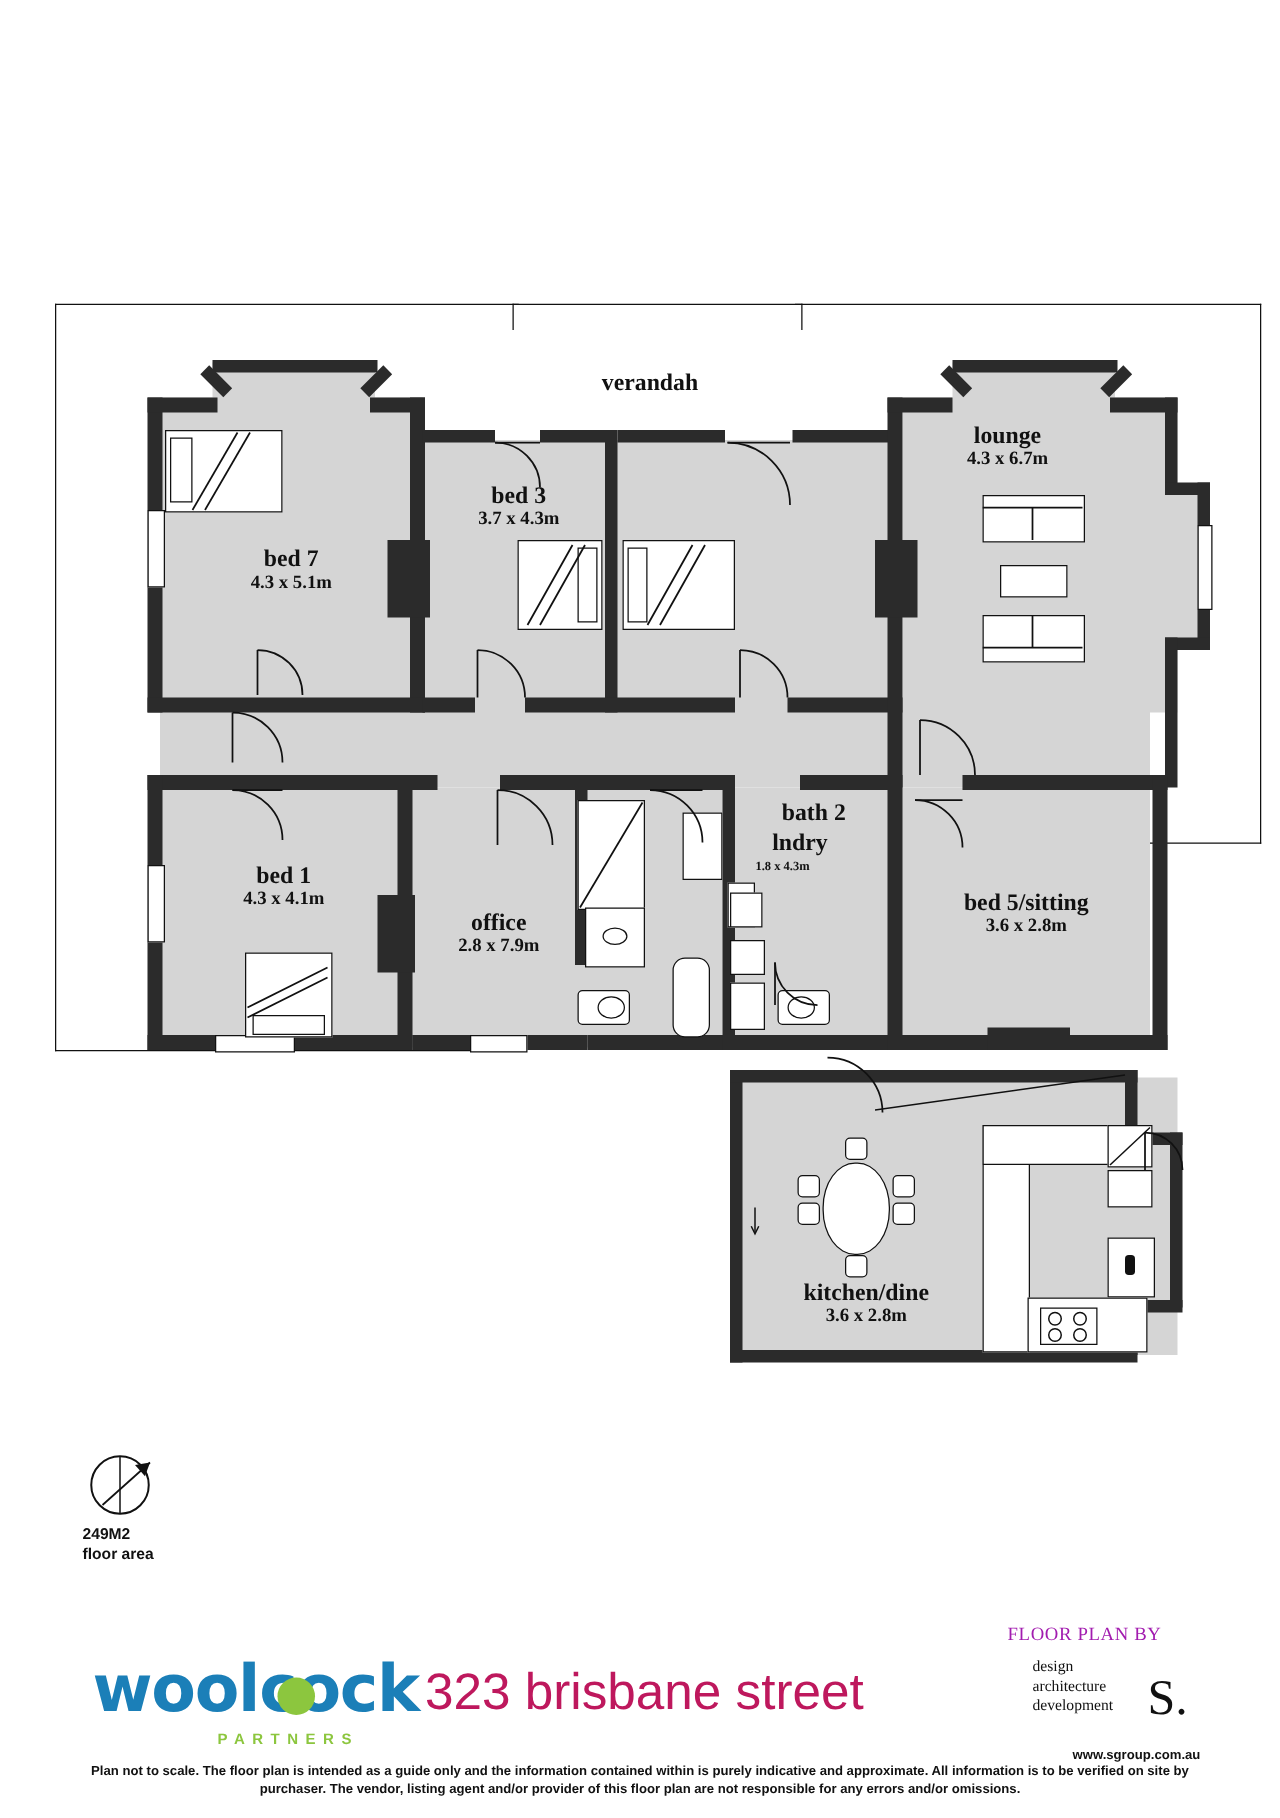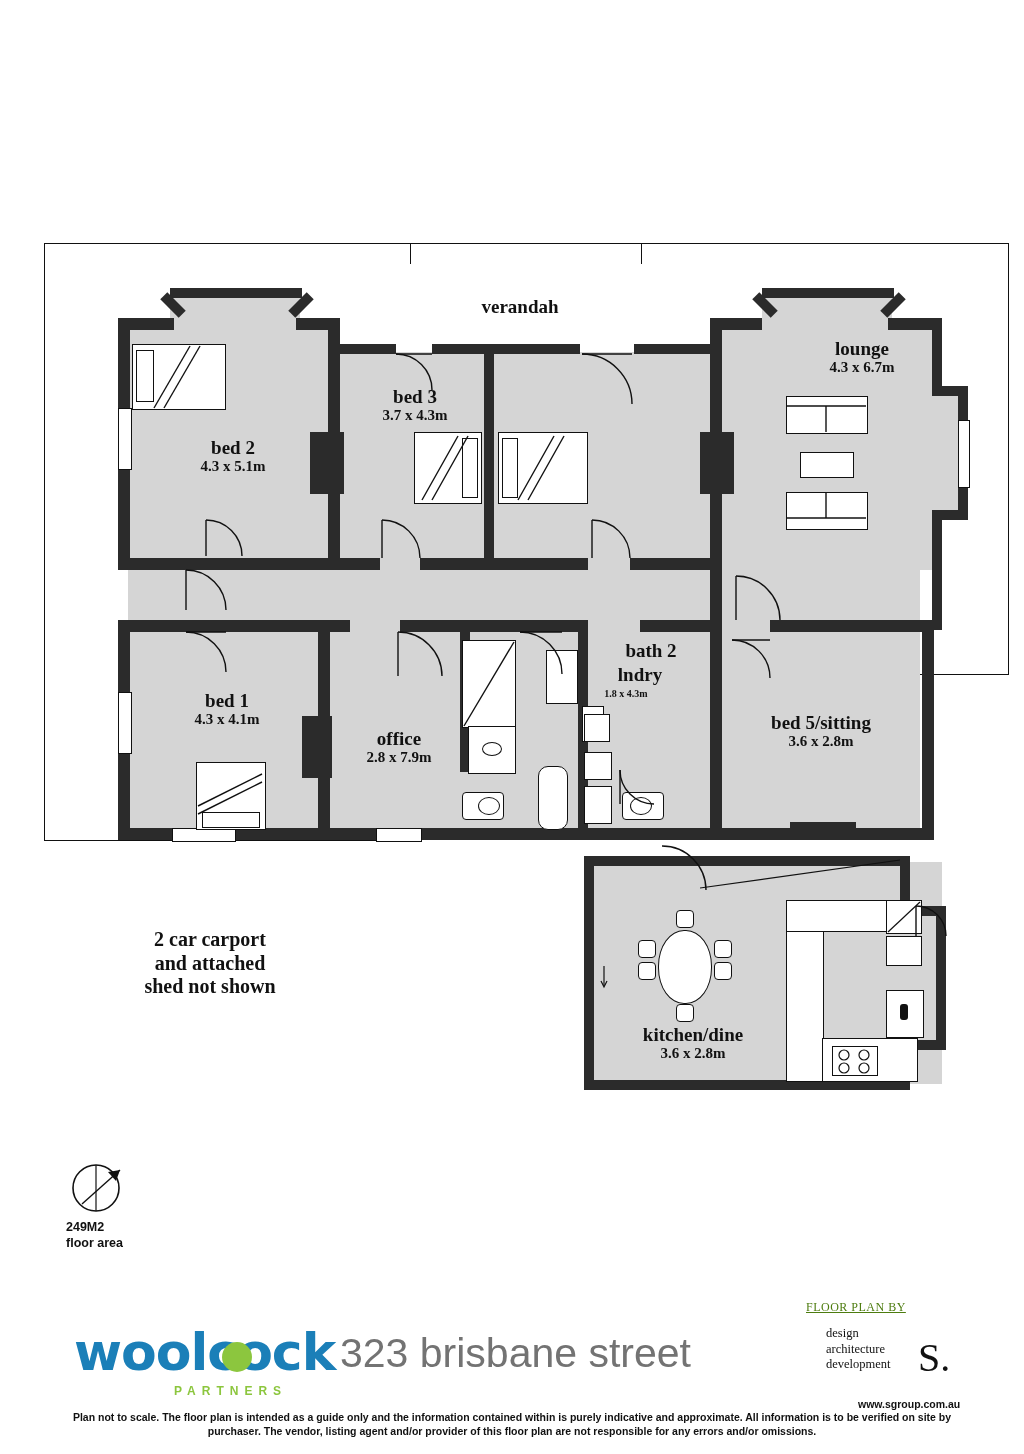--- a/index.html
+++ b/index.html
@@ -16,23 +16,23 @@
   .lbl .d{display:block;font-size:15px;}
   .outline{position:absolute;border:1.5px solid #111;}
 
   
   .fx{position:absolute;border:1.5px solid #111;background:#fff;}
   .fxl{position:absolute;background:#111;}
 
   
   #footer{position:absolute;left:0;top:1300px;width:1024px;height:154px;}
   .brandword{font-family:"DejaVu Sans",sans-serif;font-weight:bold;font-size:52px;color:#1b7fb8;letter-spacing:-1px;}
-  .addr{font-family:"Liberation Sans",sans-serif;font-size:41px;color:#737373;}
+  .addr{font-family:"Liberation Sans",sans-serif;font-size:41px;color:#be185d;}
   .disc{font-family:"Liberation Sans",sans-serif;font-size:10.5px;font-weight:bold;color:#111;text-align:center;line-height:1.35;}
-  .fpby{font-family:"Liberation Serif",serif;font-size:12px;letter-spacing:.5px;color:#4d7c0f;text-decoration:underline;}
+  .fpby{font-family:"Liberation Serif",serif;font-size:15px;letter-spacing:.5px;color:#a21caf;}
   .sgrp{font-family:"Liberation Serif",serif;font-size:12.5px;color:#111;line-height:1.25;}
   .sbig{font-family:"Liberation Serif",serif;font-size:40px;color:#111;font-weight:normal;}
   .sweb{font-family:"Liberation Sans",sans-serif;font-size:10.5px;font-weight:bold;color:#111;}
   .partners{font-family:"Liberation Sans",sans-serif;font-size:12px;letter-spacing:6px;color:#8cc63e;font-weight:bold;}
   .areatxt{font-family:"Liberation Sans",sans-serif;font-size:12.5px;font-weight:bold;line-height:1.3;}
   .carport{position:absolute;font-weight:bold;font-size:20px;line-height:1.18;text-align:center;}
 </style>
 </head>
 <body>
 
@@ -265,28 +265,28 @@
     <path d="M662,846 A44,44 0 0 1 706,890" fill="none" stroke="#111" stroke-width="1.4"></path>
 
     <path d="M916,906 A30,30 0 0 1 946,936" fill="none" stroke="#111" stroke-width="1.4"></path>
     <line x1="916" y1="906" x2="916" y2="936" stroke="#111" stroke-width="1.4"></line>
 
     <line x1="604" y1="966" x2="604" y2="986" stroke="#111" stroke-width="1.2"></line>
     <path d="M601,981 L604,987 L607,981" fill="none" stroke="#111" stroke-width="1.2"></path>
   </svg>
 
   <div class="lbl" style="left:140px;top:437px;width:186px;">
-    <span class="n">bed 2</span>
+    <span class="n">bed 7</span>
     <span class="d">4.3 x 5.1m</span>
   </div>
   <div class="lbl" style="left:340px;top:386px;width:150px;">
     <span class="n">bed 3</span>
     <span class="d">3.7 x 4.3m</span>
   </div>
-  <div class="lbl" style="left:764px;top:338px;width:196px;">
+  <div class="lbl" style="left:708px;top:338px;width:196px;">
     <span class="n">lounge</span>
     <span class="d">4.3 x 6.7m</span>
   </div>
   <div class="lbl" style="left:134px;top:690px;width:186px;">
     <span class="n">bed 1</span>
     <span class="d">4.3 x 4.1m</span>
   </div>
   <div class="lbl" style="left:328px;top:728px;width:142px;">
     <span class="n">office</span>
     <span class="d">2.8 x 7.9m</span>
@@ -302,25 +302,20 @@
   </div>
   <div class="lbl" style="left:724px;top:712px;width:194px;">
     <span class="n">bed 5/sitting</span>
     <span class="d">3.6 x 2.8m</span>
   </div>
   <div class="lbl" style="left:596px;top:1024px;width:194px;">
     <span class="n">kitchen/dine</span>
     <span class="d">3.6 x 2.8m</span>
   </div>
 
-  <div class="carport" style="left:60px;top:928px;width:300px;">
-    <span>2 car carport</span><br>
-    <span>and attached</span><br>
-    <span>shed not shown</span>
-  </div>
 
   <svg style="position:absolute;left:70px;top:1160px;" width="60" height="58">
     <circle cx="26" cy="28" r="23" fill="none" stroke="#111" stroke-width="1.6"></circle>
     <line x1="12" y1="44" x2="50" y2="10" stroke="#111" stroke-width="1.4"></line>
     <line x1="26" y1="5" x2="26" y2="51" stroke="#111" stroke-width="1.2"></line>
     <path d="M50,10 L38,12 L46,21 Z" fill="#111"></path>
   </svg>
   <div class="areatxt" style="position:absolute;left:66px;top:1219px;width:140px;">
     <span>249M2</span><br>
     <span style="font-weight:bold;">floor area</span>

